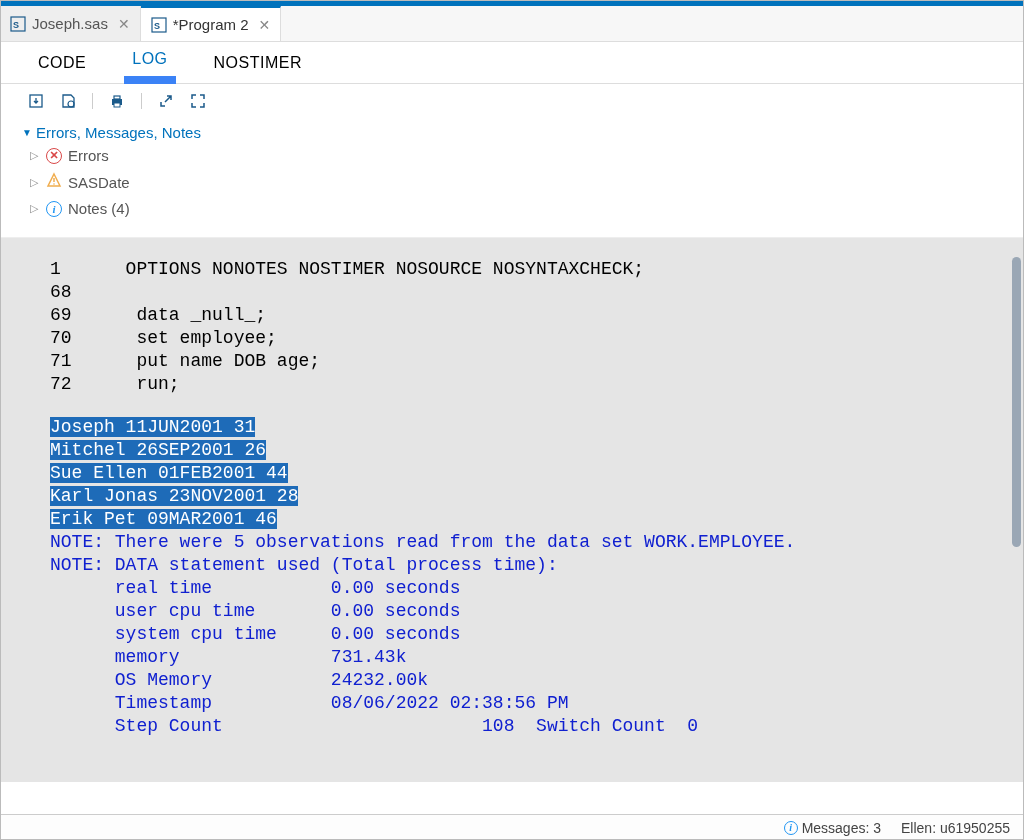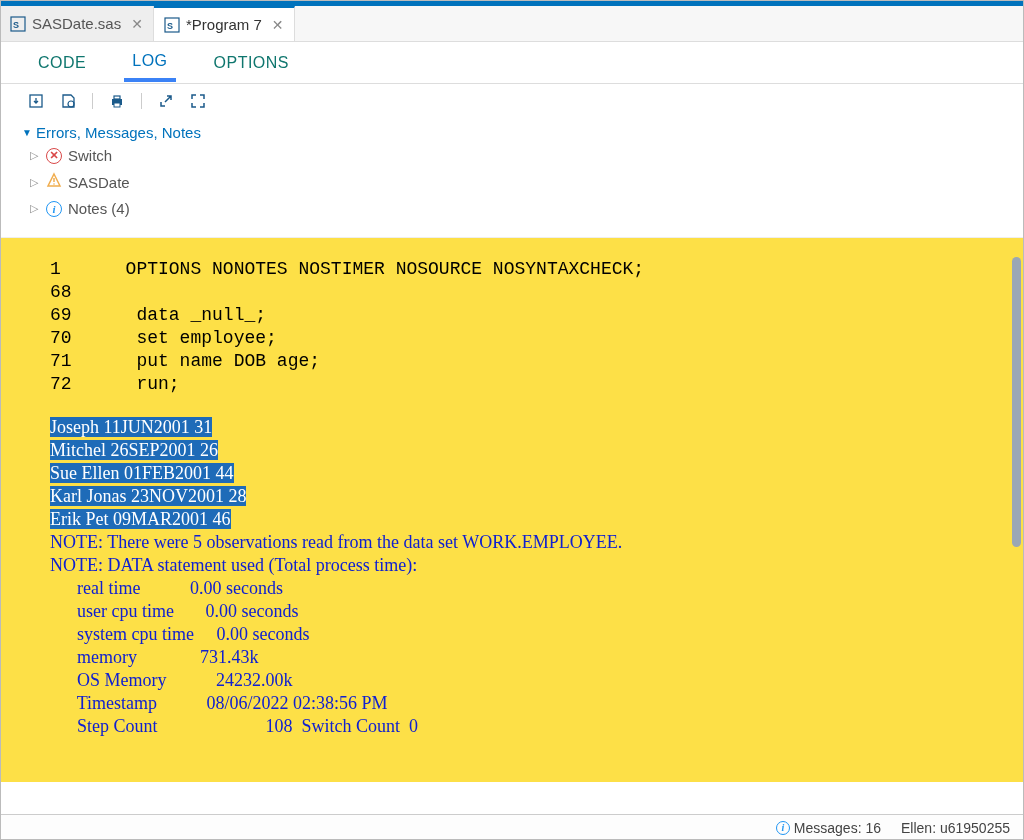--- a/index.html
+++ b/index.html
@@ -56,28 +56,28 @@
     .view-tabs {
       display: flex;
       padding-left: 30px;
       gap: 30px;
       border-bottom: 1px solid #ddd;
       height: 42px;
       align-items: center;
       font-size: 16px;
     }
     .view-tab {
-      color: #0f766e;
+      color: #000000;
       padding: 8px 8px;
       cursor: pointer;
       letter-spacing: 0.5px;
     }
     .view-tab.active {
       color: #0072bc;
-      border-bottom: 4px solid #3b82f6;
+      border-bottom: 8px solid #3b82f6;
     }
     .toolbar {
       display: flex;
       align-items: center;
       gap: 16px;
       padding: 8px 28px;
       height: 34px;
     }
     .toolbar .tb-icon {
       width: 16px;
@@ -139,31 +139,31 @@
     .warn-tri {
       color: #f0ad4e;
       font-size: 16px;
     }
     .info-icon { border-color: #2196f3; color: #2196f3; font-family: Georgia, serif; font-style: italic;}
     .log-viewport {
       position: relative;
       padding: 20px 22px 10px 50px;
       height: 544px;
       overflow: hidden;
-      background: #fde047;
+      background: #e5e5e5;
     }
     .log-code {
       font-family: "Courier New", monospace;
       font-size: 18px;
       line-height: 23px;
       white-space: pre;
       color: #000;
     }
     .log-output {
-      font-family: Liberation Serif, serif;
+      font-family: Liberation Mono, monospace;
       font-size: 18px;
       line-height: 23px;
       white-space: pre;
       margin-top: 20px;
     }
     .hl {
       background: #1e6bb8;
       color: #fff;
     }
     .note { color: #1020d0; }
@@ -218,39 +218,39 @@
 <div class="top-border"></div>
 
 <div class="file-tabs">
   <div class="file-tab">
     <span class="sas-icon">
       <svg width="16" height="16" viewBox="0 0 16 16">
           <rect x="1" y="1" width="14" height="14" fill="none" stroke="#1b5a8a" stroke-width="1.2"></rect>
           <text x="3" y="12" font-size="9" fill="#1b5a8a" font-weight="bold">S</text>
         </svg>
     </span>
-    <span>SASDate.sas</span>
+    <span>Joseph.sas</span>
     <span class="close-x">✕</span>
   </div>
   <div class="file-tab active">
     <span class="sas-icon">
       <svg width="16" height="16" viewBox="0 0 16 16">
           <rect x="1" y="1" width="14" height="14" fill="none" stroke="#1b5a8a" stroke-width="1.2"></rect>
           <text x="3" y="12" font-size="9" fill="#1b5a8a" font-weight="bold">S</text>
         </svg>
     </span>
-    <span>*Program 7</span>
+    <span>*Program 2</span>
     <span class="close-x">✕</span>
   </div>
 </div>
 
 <div class="view-tabs">
   <span class="view-tab">CODE</span>
   <span class="view-tab active">LOG</span>
-  <span class="view-tab">OPTIONS</span>
+  <span class="view-tab">NOSTIMER</span>
 </div>
 
 <div class="toolbar">
   <span class="tb-icon">
     <svg width="16" height="16" viewBox="0 0 16 16">
         <rect x="2" y="2" width="12" height="12" fill="none" stroke="#1b5a8a" stroke-width="1.3"></rect>
         <path d="M8 5 v5 M6 8 l2 2 l2 -2" stroke="#1b5a8a" stroke-width="1.3" fill="none"></path>
       </svg>
   </span>
   <span class="tb-icon">
@@ -281,21 +281,21 @@
 </div>
 
 <div class="filter-panel">
   <div class="filter-header">
     <span class="caret">▼</span>
     <span>Errors, Messages, Notes</span>
   </div>
   <div class="filter-item">
     <span class="tri">▷</span>
     <span class="circle-icon err-icon">✕</span>
-    <span>Switch</span>
+    <span>Errors</span>
   </div>
   <div class="filter-item">
     <span class="tri">▷</span>
     <span class="warn-tri">
       <svg width="16" height="16" viewBox="0 0 16 16">
           <path d="M8 2 L14 14 H2 Z" fill="none" stroke="#f0ad4e" stroke-width="1.5"></path>
           <line x1="8" y1="6" x2="8" y2="10" stroke="#f0ad4e" stroke-width="1.5"></line>
           <circle cx="8" cy="12" r="0.8" fill="#f0ad4e"></circle>
         </svg>
     </span>
@@ -332,18 +332,18 @@
 </div>
 </div>
 
 <div class="scrollbar">
   <div class="scrollbar-thumb"></div>
 </div>
 
 <div class="status-bar">
   <div class="msg-group">
     <span class="circle-icon info-icon">i</span>
-    <span>Messages: 16</span>
+    <span>Messages: 3</span>
   </div>
   <span>Ellen: u61950255</span>
 </div>
 
 <div class="outer-border"></div>
 
 </body></html>

